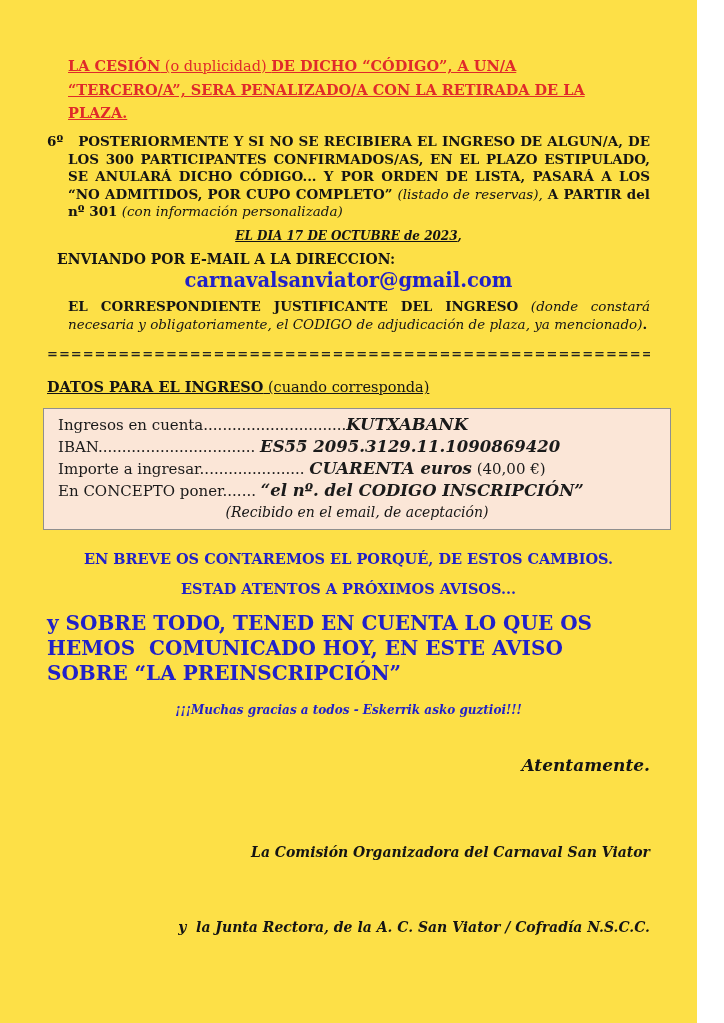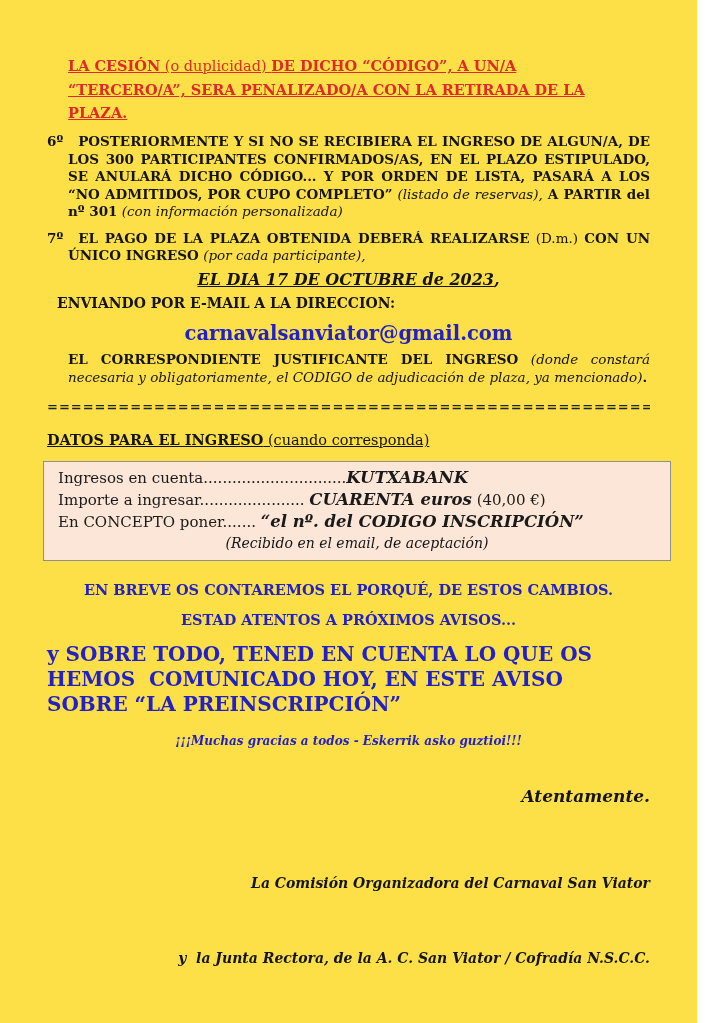--- a/index.html
+++ b/index.html
@@ -18,23 +18,23 @@
     margin:0 12px 0 21px;font-size:14.5px;line-height:23px;
     font-weight:bold;color:var(--accent-red,#e02a2a);
     text-decoration:underline;text-align:left;
   }
   .item{
     margin:9px 0 0 0;font-size:13.5px;line-height:17.5px;
     text-align:justify;padding-left:21px;text-indent:-21px;
     font-weight:bold;
   }
   .item .num{margin-right:15px;}
-  .date-line{margin-top:4px;font-size:16px;line-height:22px;font-weight:bold;font-style:italic;text-align:center;}
+  .date-line{margin-top:4px;font-size:12px;line-height:22px;font-weight:bold;font-style:italic;text-align:center;}
   .email-intro{margin-top:3px;padding-left:10px;font-size:14px;line-height:18px;font-weight:bold;}
-  .email-line{margin-top:10px;text-align:center;line-height:23px;}
+  .email-line{margin-top:1px;text-align:center;line-height:23px;}
   .email-link{color:var(--accent-blue,#2121c8);font-weight:bold;font-size:19.5px;text-decoration:none;cursor:pointer;}
   .justificante{
     margin-top:4px;font-size:13.5px;line-height:18px;text-align:justify;
     padding-left:21px;font-weight:bold;
   }
   .sep{
     margin-top:12px;font-size:13px;line-height:16px;font-weight:bold;
     white-space:nowrap;overflow:hidden;letter-spacing:1px;color:#222;
   }
   .ingreso-heading{margin-top:16px;font-size:14.5px;line-height:18px;text-decoration:underline;}
@@ -58,36 +58,36 @@
 </style>
 </head>
 <body>
 
 <div class="page">
 
   <p class="warning"><span>LA CESIÓN</span><span class="n"> (o duplicidad) </span><span>DE DICHO “CÓDIGO”, A UN/A “TERCERO/A”, SERA PENALIZADO/A CON LA RETIRADA DE LA PLAZA.</span></p>
 
   <p class="item"><span class="num">6º</span><span>POSTERIORMENTE Y SI NO SE RECIBIERA EL INGRESO DE ALGUN/A, DE LOS 300 PARTICIPANTES CONFIRMADOS/AS, EN EL PLAZO ESTIPULADO, SE ANULARÁ DICHO CÓDIGO... Y POR ORDEN DE LISTA, PASARÁ A LOS “NO ADMITIDOS, POR CUPO COMPLETO”</span><span class="i"> (listado de reservas), </span><span>A PARTIR del nº 301</span><span class="i"> (con información personalizada)</span></p>
 
-  <p class="item"><span class="num">7º</span><span>EL PAGO DE LA PLAZA OBTENIDA DEBERÁ REALIZARSE</span><span class="n"> (D.m.) </span><span>CON UN ÚNICO INGRESO</span><span class="i"> (por cada participante),</span></p>
 
   <div class="date-line"><span class="u">EL DIA 17 DE OCTUBRE de 2023</span><span>,</span></div>
 
   <div class="email-intro">ENVIANDO POR E-MAIL A LA DIRECCION:</div>
 
   <div class="email-line"><a class="email-link">carnavalsanviator@gmail.com</a></div>
 
   <p class="justificante"><span>EL CORRESPONDIENTE JUSTIFICANTE DEL INGRESO</span><span class="i"> (donde constará necesaria y obligatoriamente, el CODIGO de adjudicación de plaza, ya mencionado)</span><span>.</span></p>
 
   <div class="sep">==========================================================================================</div>
 
   <div class="ingreso-heading"><span class="b">DATOS PARA EL INGRESO</span><span> (cuando corresponda)</span></div>
 
   <div class="pay-box">
     <div class="pay-row"><span>Ingresos en cuenta..............................</span><span class="val">KUTXABANK</span><span></span></div>
+    <div class="pay-row"><span>IBAN................................. </span><span class="val">ES55 2095.3129.11.1090869420</span><span></span></div>
     <div class="pay-row"><span>Importe a ingresar...................... </span><span class="val">CUARENTA euros</span><span> (40,00 €)</span></div>
     <div class="pay-row"><span>En CONCEPTO poner....... </span><span class="val">“el nº. del CODIGO INSCRIPCIÓN”</span><span></span></div>
     <div class="pay-note">(Recibido en el email, de aceptación)</div>
   </div>
 
   <div class="closing1 blue">EN BREVE OS CONTAREMOS EL PORQUÉ, DE ESTOS CAMBIOS.</div>
   <div class="closing2 blue">ESTAD ATENTOS A PRÓXIMOS AVISOS...</div>
 
   <div class="big-block blue">
     <div class="bigline">y SOBRE TODO, TENED EN CUENTA LO QUE OS</div>

